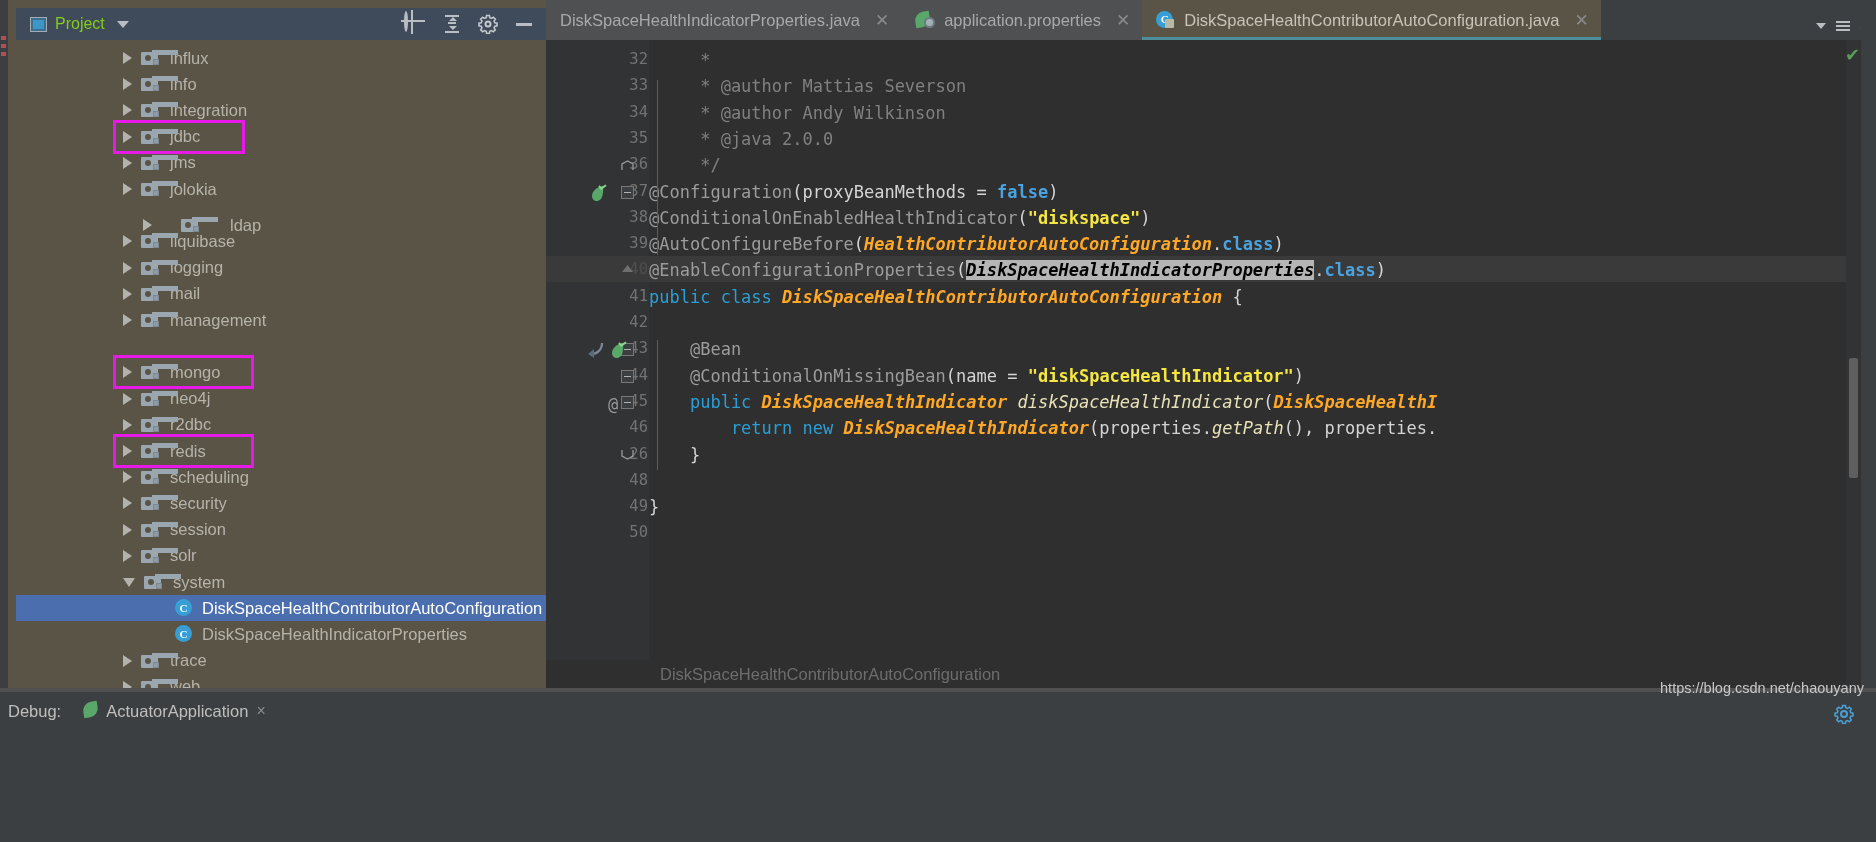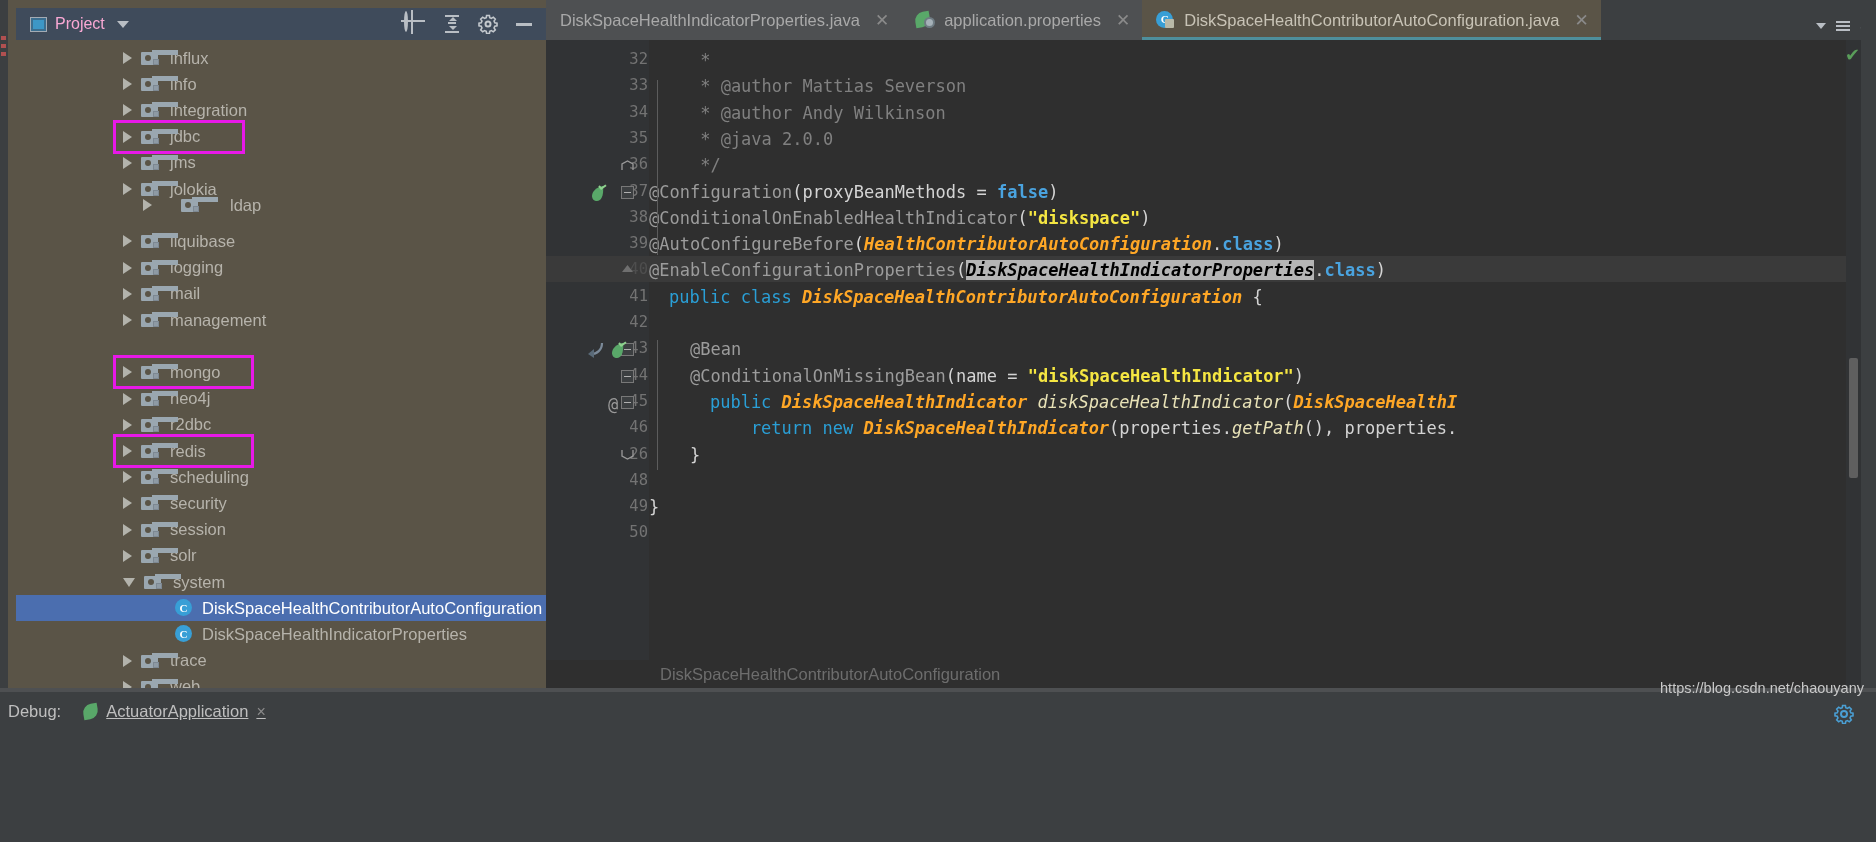--- a/index.html
+++ b/index.html
@@ -12,21 +12,21 @@
   .left-strip { position:absolute; left:0; top:0; width:8px; height:842px; background:#3c3f41; }
   .left-strip .mark { position:absolute; left:1px; width:5px; height:4px; background:#b05050; }
 
   
   .toolwin { position:absolute; left:8px; top:0; width:538px; height:688px; background:#5a5447; }
   .toolwin-header { position:absolute; left:8px; top:8px; width:530px; height:32px;
                     background:#3f4b5b; display:flex; align-items:center; }
   .tw-title-wrap { display:flex; align-items:center; gap:8px; padding-left:14px; flex:1; }
   .tw-icon { width:17px; height:15px; border:1.5px solid #a3abb4; background:#3b6e8f; position:relative; }
   .tw-icon::after { content:""; position:absolute; inset:2px; background:#3d97c6; }
-  .tw-title { color:#f9a8d4; font-size:16px; }
+  .tw-title { color:#84cc16; font-size:16px; }
   .tw-caret { width:0;height:0;border-left:6px solid transparent;border-right:6px solid transparent;
               border-top:7px solid #b9bec4; margin-left:4px;}
   .tw-actions { display:flex; align-items:center; gap:16px; padding-right:12px; }
   .tw-act { width:22px; height:22px; position:relative; color:#b9bec4; }
 
   
   .ico-target { border:2px solid #b9bec4; border-radius:50%; width:20px; height:20px; }
   .ico-target::before, .ico-target::after { content:""; position:absolute; background:#b9bec4; }
   .ico-target::before { left:-3px; top:7px; width:24px; height:2px; }
   .ico-target::after { left:7px; top:-3px; width:2px; height:24px; }
@@ -93,21 +93,21 @@
   .gutter { position:absolute; left:0; top:0; width:103px; height:648px; background:#313335; }
   .code-area { position:absolute; left:103px; top:0; right:0; height:648px; overflow:hidden; }
   .ln { position:absolute; right:1px; color:#737373; font-family:"DejaVu Sans Mono", monospace; font-size:15.5px; }
   .codeline { position:absolute; left:0; white-space:pre; font-family:"DejaVu Sans Mono", monospace; font-size:17px; }
   .hl-line { position:absolute; left:0; width:100%; height:26px; background:#3a3a3a; }
   .sel-span { background:#b5b5b5; color:#000 !important; }
   .fold { position:absolute; width:13px; height:13px; border:1px solid #787878; background:#3c3f41; }
   .fold::after { content:""; position:absolute; left:2px; top:5px; width:7px; height:1px; background:#b0b0b0; }
   .fold-line { position:absolute; width:1px; background:#5c5c5c; }
   .fold-cap { position:absolute; width:9px; height:6px; }
-  .c-kw  { color:#2a9fd6;margin-left:20px; }
+  .c-kw  { color:#2a9fd6; }
   .c-anngrey { color:#9c9c9c; }
   .c-str { color:#f5e642; font-weight:bold; }
   .c-cls { color:#ffa726; font-style:italic; font-weight:bold; }
   .c-id  { color:#e8e2b7; font-style:italic; }
   .c-cmt { color:#808080; }
   .c-blue{ color:#4aa3df; font-weight:bold;}
   .c-plain { color:#d4d4d4; }
 
   
   .breadcrumb { position:absolute; left:546px; top:660px; width:1315px; height:28px; background:#2f2f2f;
@@ -121,21 +121,21 @@
 
   
   .right-strip { position:absolute; right:0; top:0; width:15px; height:842px; background:#3c3f41; }
   .rs-label { position:absolute; right:0; color:#9a9a9a; font-size:12px; writing-mode:vertical-rl; }
 
   
   .bottom { position:absolute; left:0; top:688px; width:1876px; height:154px; background:#3c3f41; }
   .statusline { position:absolute; left:0; top:0; width:1876px; height:4px; background:#4e5052; }
   .debug-bar { position:absolute; left:8px; top:14px; display:flex; align-items:center; gap:22px; }
   .debug-label { color:#bfbfbf; font-size:16.5px; }
-  .run-tab { display:flex; align-items:center; gap:8px; color:#bfbfbf; font-size:16.5px;text-decoration:underline; }
+  .run-tab { display:flex; align-items:flex-start; gap:8px; color:#bfbfbf; font-size:16.5px; }
   .run-leaf { width:15px; height:15px; background:#59a869; border-radius:60% 0 60% 0; transform:rotate(-10deg);}
   .run-x { color:#8a8a8a; font-size:16px; }
   .gear-bottom { position:absolute; right:22px; top:16px; }
 
   .watermark { position:absolute; right:12px; top:680px; color:#c9c9c9; font-size:14.5px; }
 
   svg { display:block; }
 </style>
 </head>
 <body>
@@ -236,21 +236,21 @@
           <span style="display: inline-block; width: 105px;"></span>
           <span class="arrow"></span>
           <span class="folder">
             <span class="body"></span>
             <span class="tab"></span>
             <span class="dot"></span>
             <span class="mini"></span>
           </span>
           <span class="label">jolokia</span>
         </div>
-        <div class="row" style="position: absolute; left: 0px; right: 0px; top: 152px; gap: 20px;">
+        <div class="row" style="position: absolute; left: 0px; right: 0px; top: 172px; gap: 20px;">
           <span style="display: inline-block; width: 105px;"></span>
           <span class="arrow"></span>
           <span class="folder">
             <span class="body"></span>
             <span class="tab"></span>
             <span class="dot"></span>
             <span class="mini"></span>
           </span>
           <span class="label">ldap</span>
         </div>

